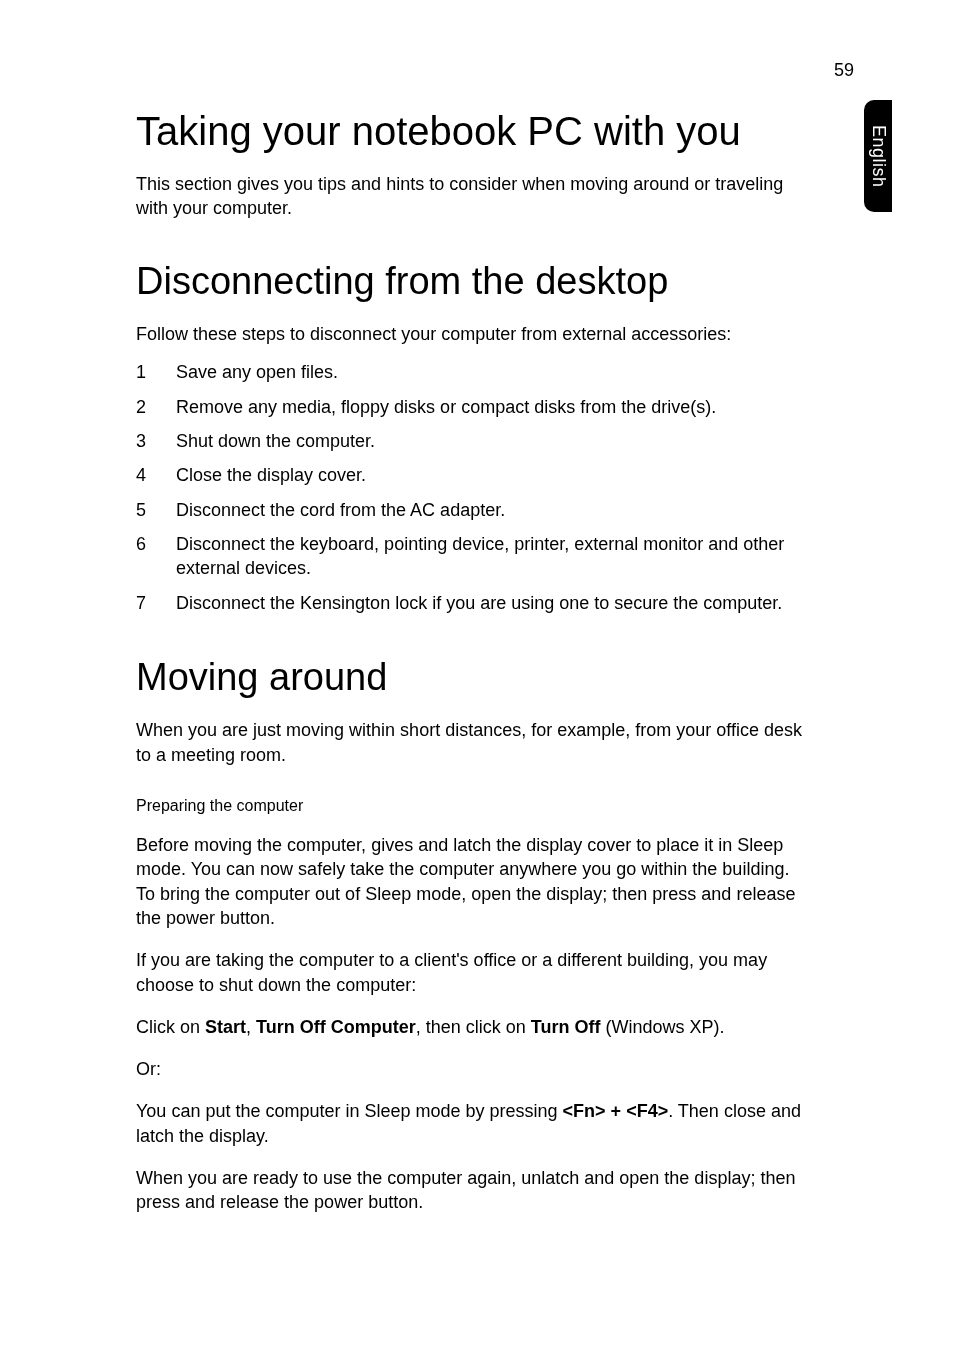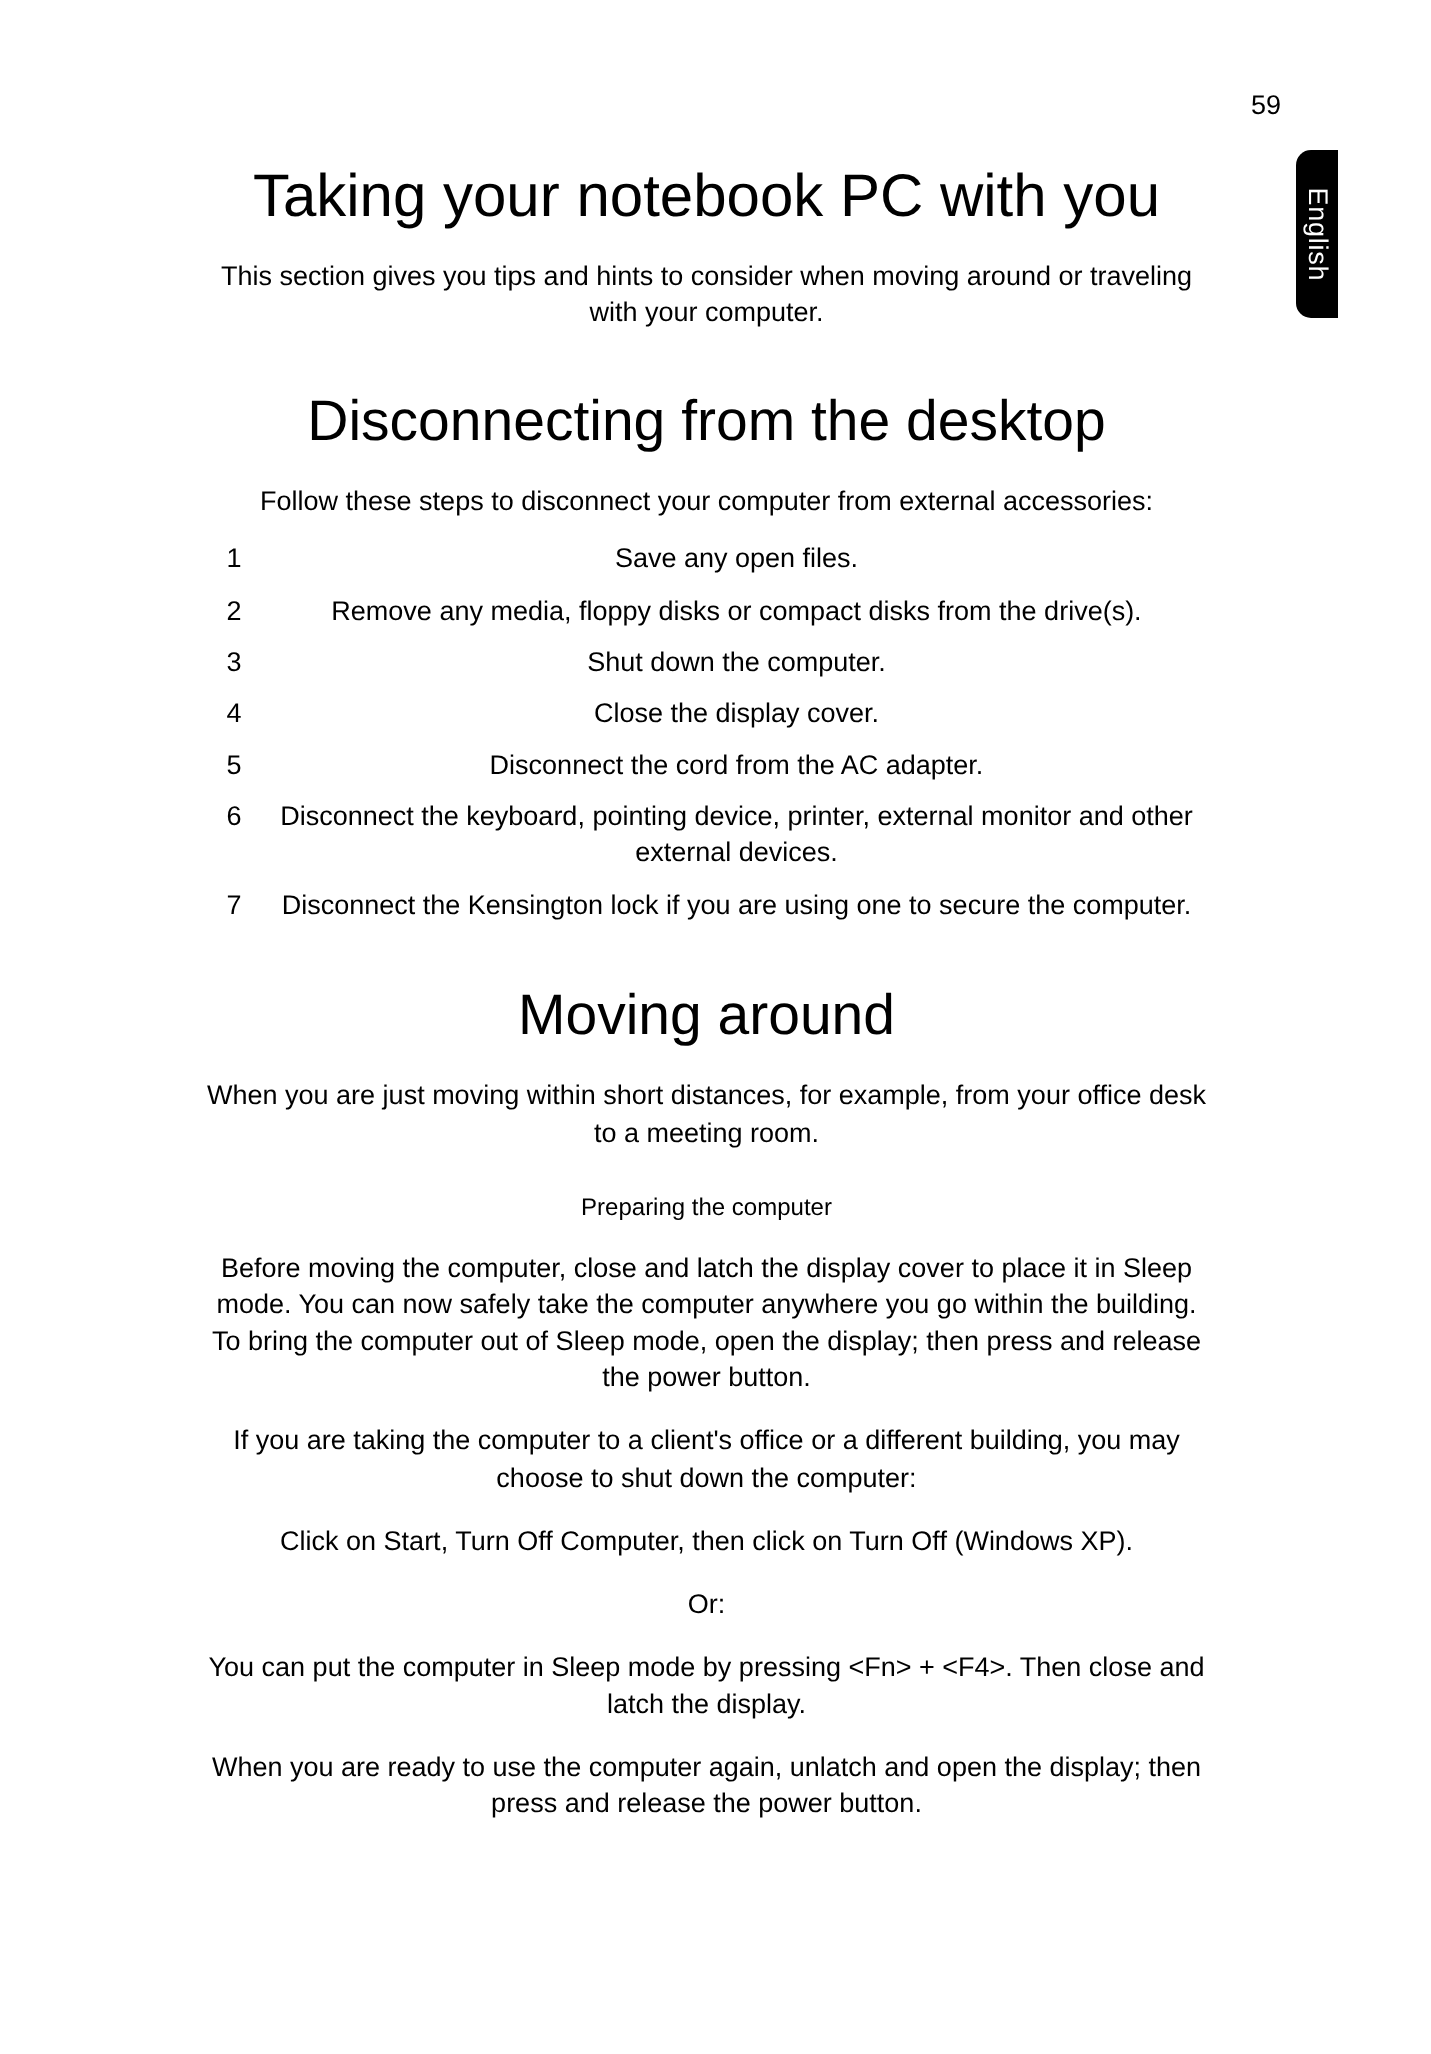--- a/index.html
+++ b/index.html
@@ -1,15 +1,15 @@
 <!DOCTYPE html>
 <html><head>
 <meta charset="utf-8">
 <style>
-  * { margin: 0; padding: 0; box-sizing: border-box; text-align: center; }
+  * { margin: 0; padding: 0; box-sizing: border-box; }
   html, body { width: 954px; height: 1369px; background: #fff; }
   body {
     font-family: "Segoe UI", "Helvetica Neue", Arial, sans-serif;
     color: #000;
     position: relative;
   }
   .page-number {
     position: absolute;
     top: 60px;
     right: 100px;
@@ -82,21 +82,21 @@
   .h3 {
     font-size: 16px;
     font-weight: 400;
     margin-bottom: 18px;
   }
   .para {
     font-size: 18px;
     line-height: 1.35;
     margin-bottom: 18px;
   }
-  .bold { font-weight: 400; }
+  .bold { font-weight: 700; }
 </style>
 </head>
 <body>
 
 <div class="page-number">59</div>
 
 <div class="side-tab">
   <span>English</span>
 </div>
 
@@ -135,21 +135,21 @@
     <li>
         <span class="num">7</span>
         <span class="txt">Disconnect the Kensington lock if you are using one to secure the computer.</span>
       </li>
   </ol>
 
   <h2 class="h2">Moving around</h2>
   <p class="section-lead" style="margin-bottom:30px;">When you are just moving within short distances, for example, from your office desk to a meeting room.</p>
 
   <h3 class="h3">Preparing the computer</h3>
-  <p class="para">Before moving the computer, close and latch the display cover to place it in Sleep mode. You can now safely take the computer anywhere you go within the building. To bring the computer out of Sleep mode, open the display; then press and release the power button.</p>
+  <p class="para">Before moving the computer, gives and latch the display cover to place it in Sleep mode. You can now safely take the computer anywhere you go within the building. To bring the computer out of Sleep mode, open the display; then press and release the power button.</p>
   <p class="para">If you are taking the computer to a client's office or a different building, you may choose to shut down the computer:</p>
   <p class="para">
     <span>Click on </span><span class="bold">Start</span><span>, </span><span class="bold">Turn Off Computer</span><span>, then click on </span><span class="bold">Turn Off</span><span> (Windows XP).</span>
   </p>
   <p class="para">Or:</p>
   <p class="para">
     <span>You can put the computer in Sleep mode by pressing </span><span class="bold">&lt;Fn&gt; + &lt;F4&gt;</span><span>. Then close and latch the display.</span>
   </p>
   <p class="para">When you are ready to use the computer again, unlatch and open the display; then press and release the power button.</p>
 

